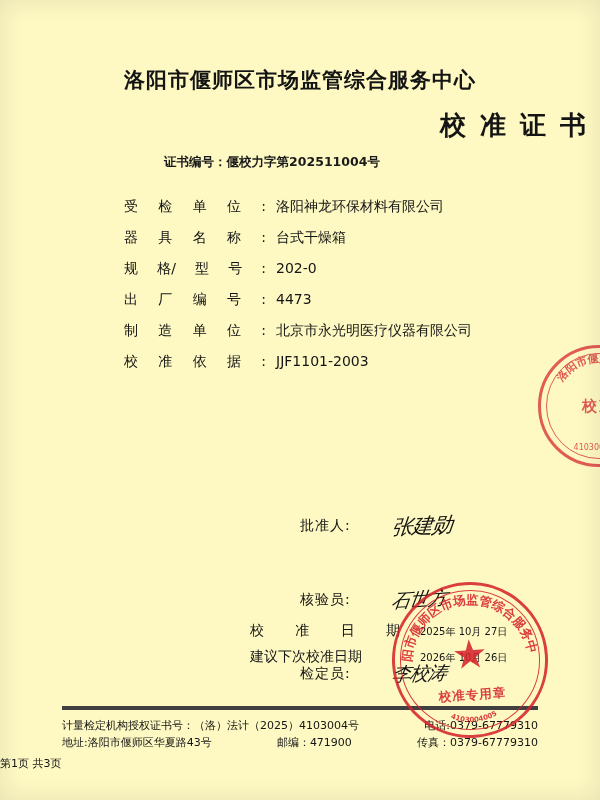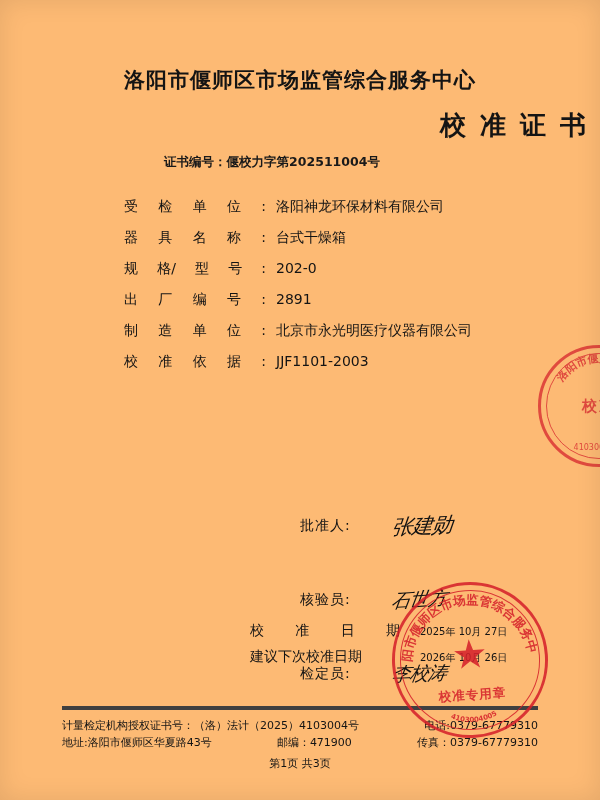--- a/index.html
+++ b/index.html
@@ -9,21 +9,21 @@
   }
   body {
     width: 600px;
     height: 800px;
     font-family: "DejaVu Sans", "Liberation Sans", sans-serif;
   }
   #page {
     position: relative;
     width: 600px;
     height: 800px;
-    background: #fdba74;
+    background: #fef9c3;
     overflow: hidden;
   }
   
   #page::before {
     content: "";
     position: absolute;
     inset: 0;
     box-shadow: inset 0 0 26px rgba(0,0,0,0.10);
     pointer-events: none;
     z-index: 40;
@@ -165,21 +165,21 @@
     justify-content: space-between;
     line-height: 17px;
   }
   .footer-left { white-space: nowrap; }
   .footer-right { white-space: nowrap; }
   .page-num {
     position: absolute;
     top: 756px;
     left: 0;
     width: 600px;
-    text-align: center;
+    text-align: left;
     font-size: 11px;
     color: #141414;
   }
 
   
   .seal {
     position: absolute;
     border-radius: 50%;
     border: 3px solid #d5202a;
     color: #d5202a;
@@ -306,21 +306,21 @@
     </div>
 
     <div class="field-row">
       <div class="field-label">
         <span>出</span>
         <span>厂</span>
         <span>编</span>
         <span>号</span>
         <span>:</span>
       </div>
-      <div class="field-value">2891</div>
+      <div class="field-value">4473</div>
     </div>
 
     <div class="field-row">
       <div class="field-label">
         <span>制</span>
         <span>造</span>
         <span>单</span>
         <span>位</span>
         <span>:</span>
       </div>

